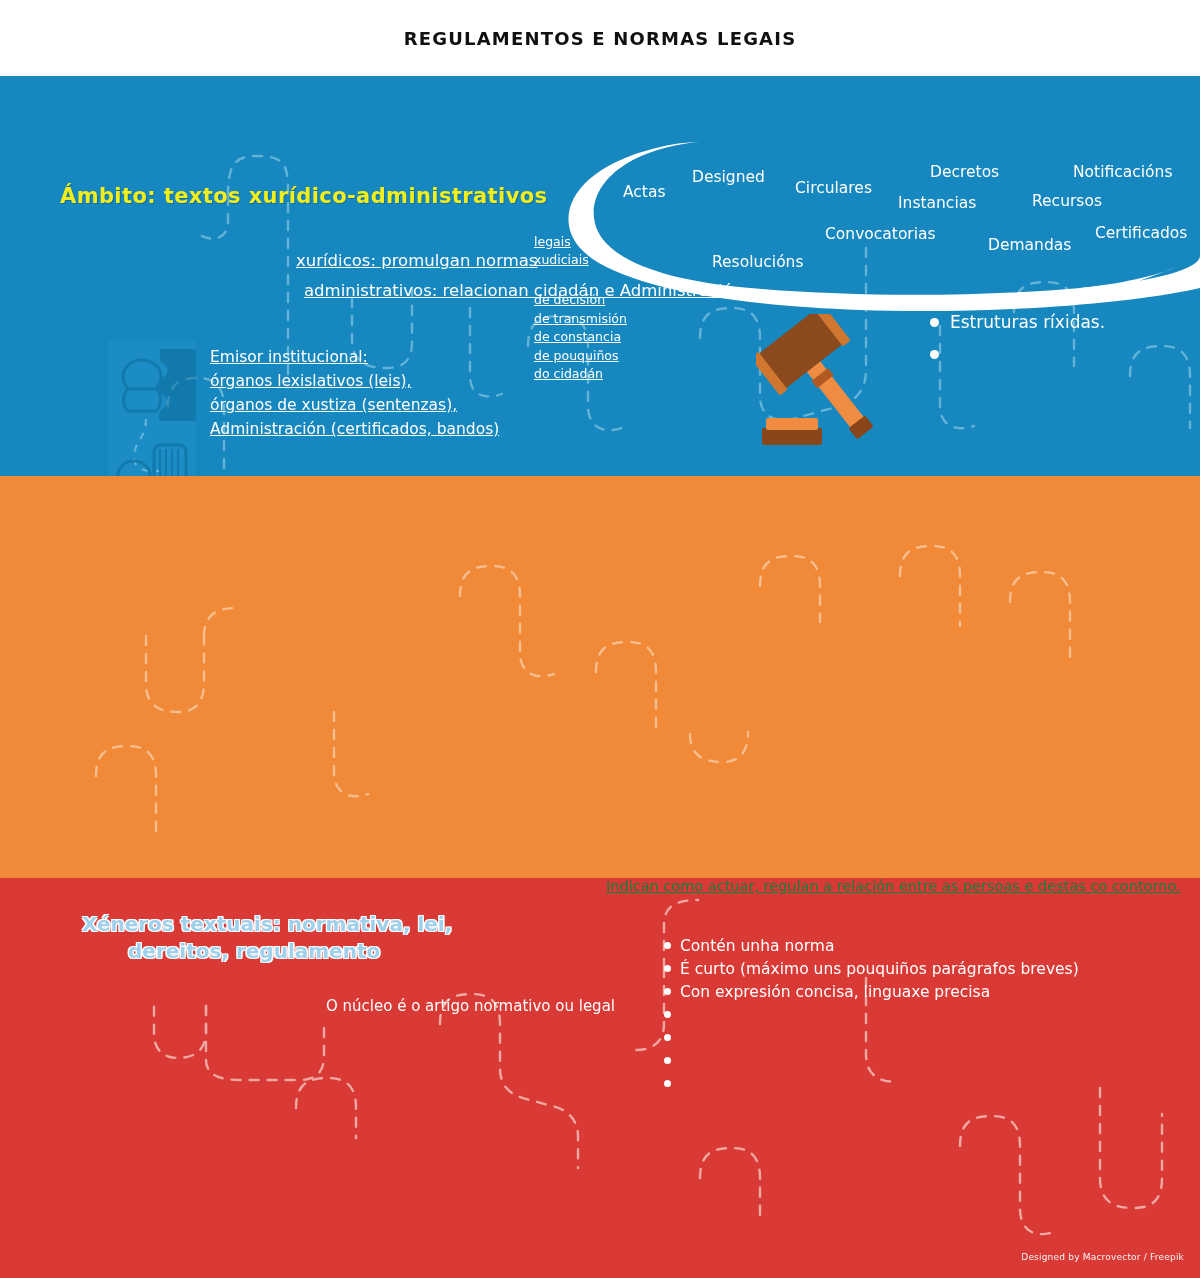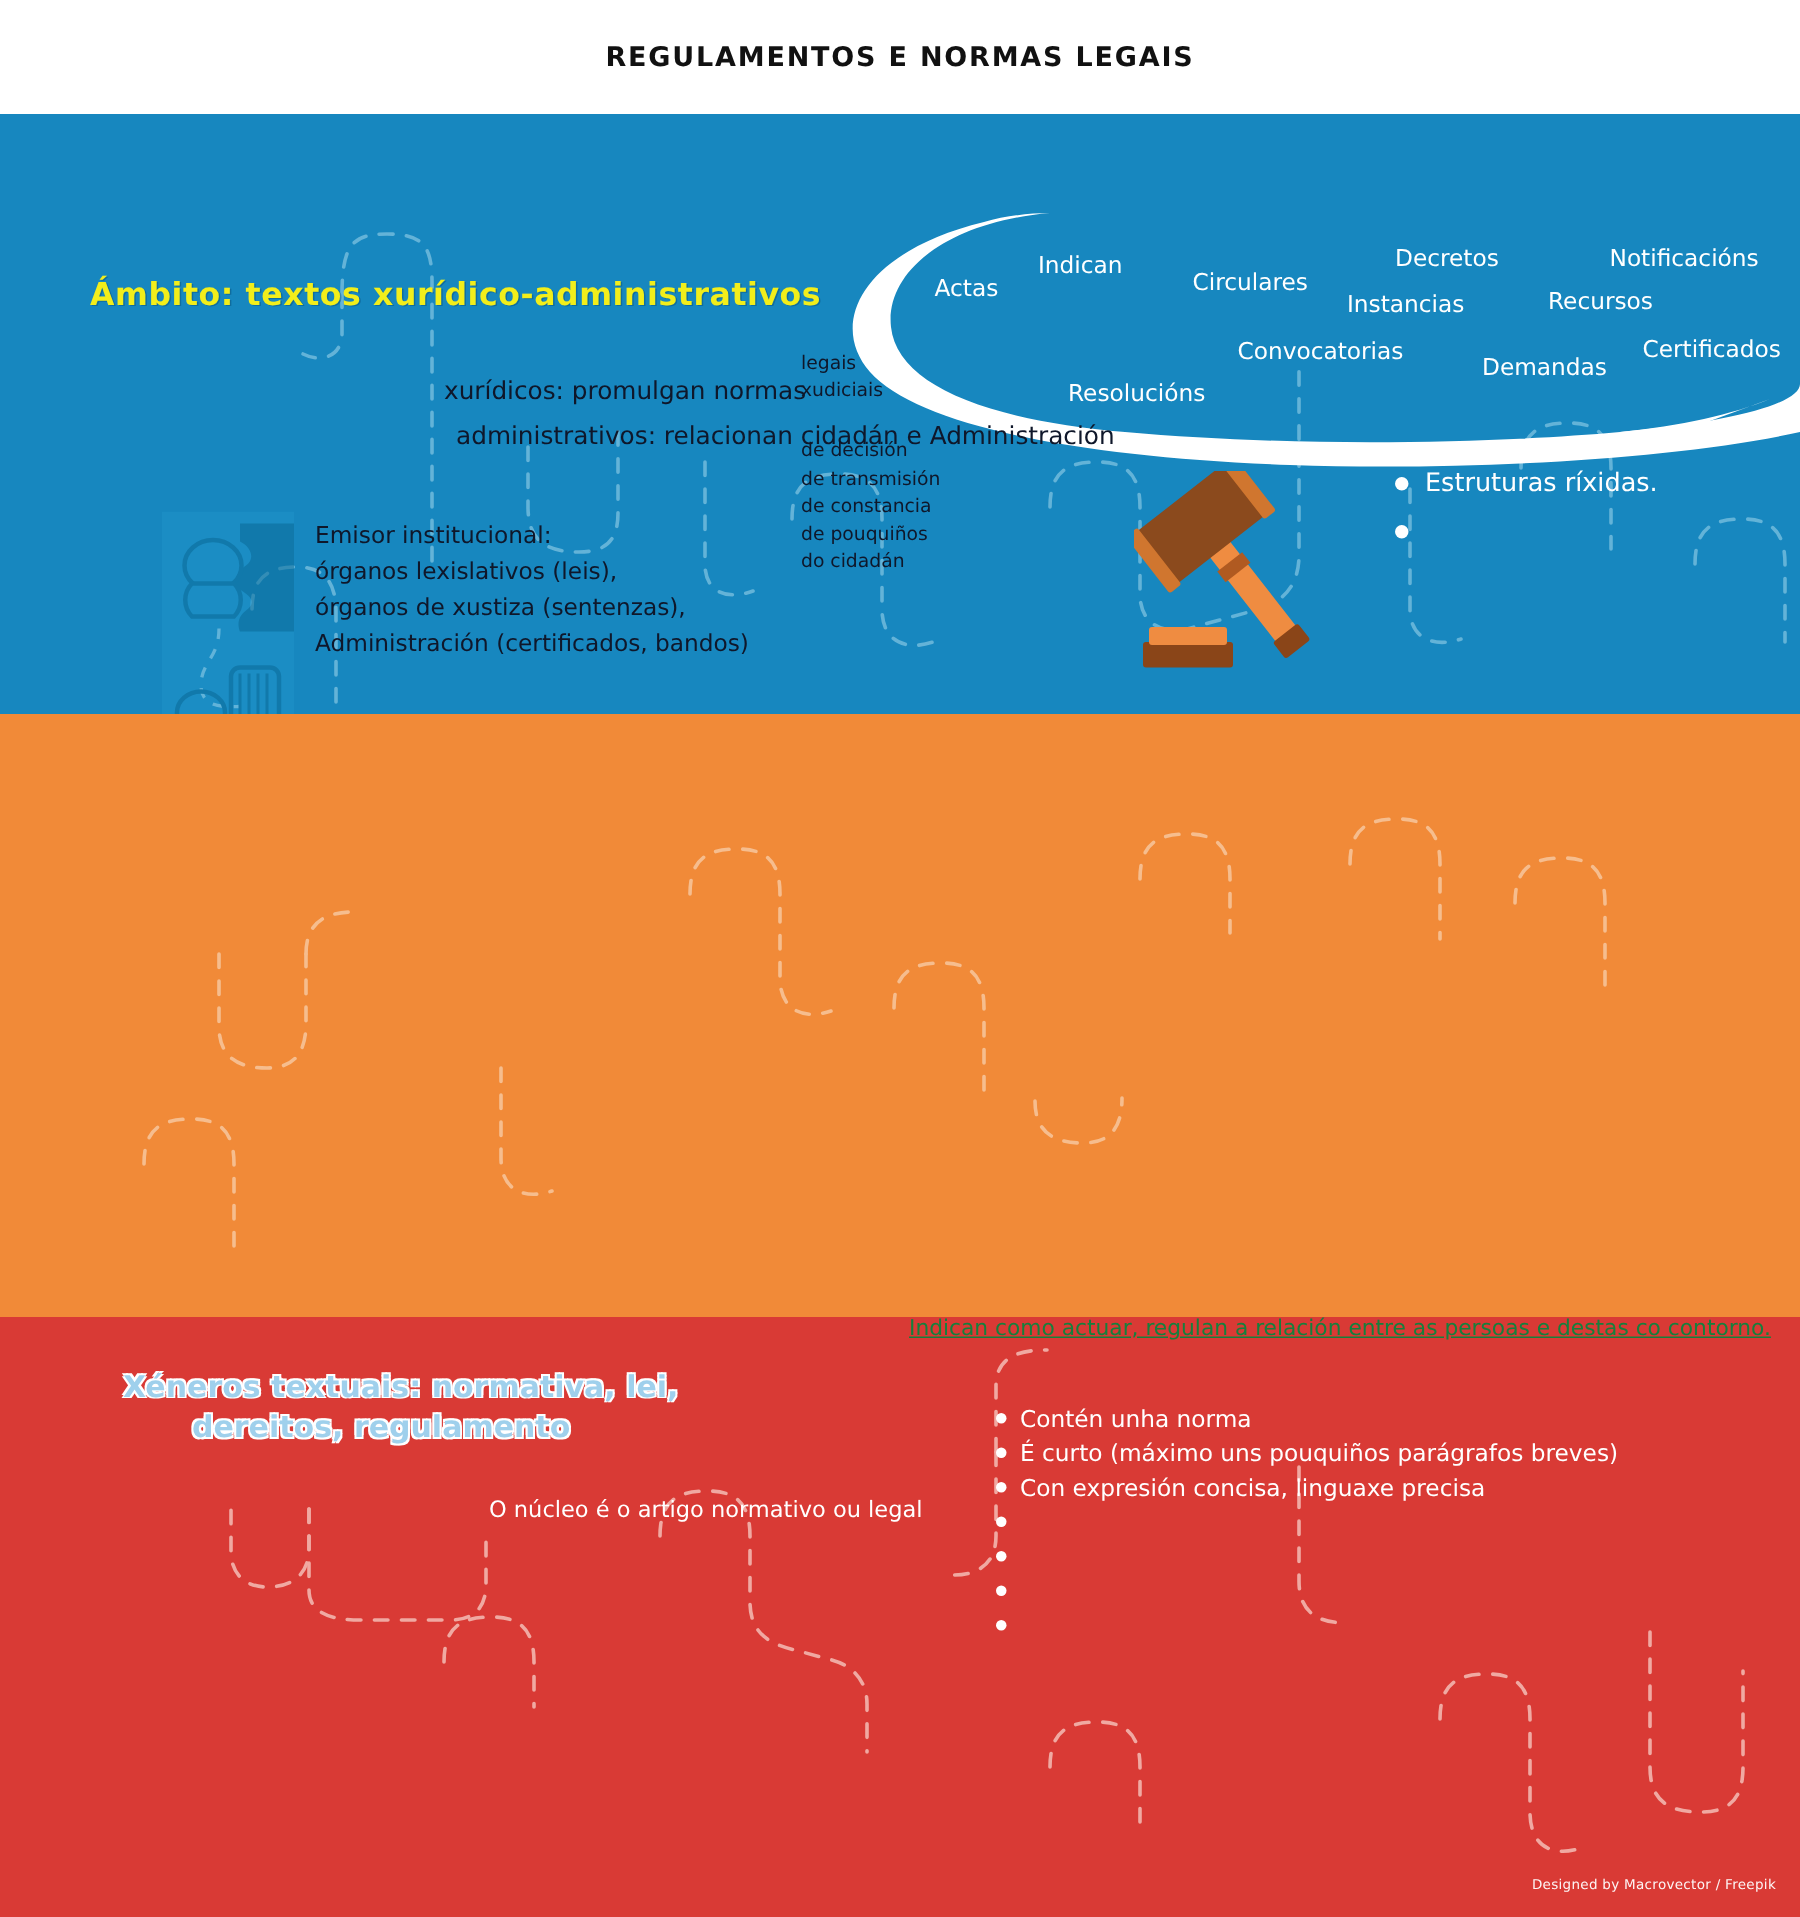--- a/index.html
+++ b/index.html
@@ -40,21 +40,21 @@
   .decor svg { display: block; }
 
   
   .heading-ambito {
     position: absolute; left: 60px; top: 108px;
     font-size: 21px; font-weight: 700; letter-spacing: .4px;
     color: #f2ee1b;
     text-shadow: 1px 1px 0 rgba(0,60,100,.35);
     z-index: 6;
   }
-  .blue-text { position: absolute; color: #0f172a; z-index: 6; }
+  .blue-text { position: absolute; color: #ffffff; z-index: 6; text-decoration: underline; }
 
   .bt-jur {
     left: 296px; top: 170px;
     font-size: 16.5px; line-height: 30px;
   }
   .bt-jur .l2 { display:block; margin-left: 8px; }
 
   .bt-legais {
     left: 534px; top: 157px;
     font-size: 12.5px; line-height: 18px;
@@ -199,21 +199,21 @@
     <div class="bubble-wrap">
       <svg width="640" height="175" viewBox="0 0 640 175" fill="none">
         <path d="M140 4 C70 10 30 44 34 80 C38 118 96 142 190 150 C300 160 430 158 520 150
                  C600 143 640 130 640 118 L640 150 C560 168 420 176 300 172
                  C160 167 52 146 20 110 C-8 78 14 30 96 10 C110 6 126 4 140 4 Z" fill="#ffffff"></path>
         <path d="M520 150 C560 146 596 138 620 128 L560 150 C540 156 528 156 520 150 Z" fill="#ffffff"></path>
       </svg>
     </div>
     <div class="bubble-labels">
         <span style="left: 63px; top: 45px;">Actas</span>
-        <span style="left: 132px; top: 30px;">Indican</span>
+        <span style="left: 132px; top: 30px;">Designed</span>
         <span style="left: 235px; top: 41px;">Circulares</span>
         <span style="left: 370px; top: 25px;">Decretos</span>
         <span style="left: 513px; top: 25px;">Notificacións</span>
         <span style="left: 152px; top: 72px; margin-top: 43px;">Resolucións</span>
         <span style="left: 338px; top: 56px;">Instancias</span>
         <span style="left: 472px; top: 54px;">Recursos</span>
         <span style="left: 265px; top: 87px;">Convocatorias</span>
         <span style="left: 428px; top: 98px;">Demandas</span>
         <span style="left: 535px; top: 86px;">Certificados</span>
       </div>

